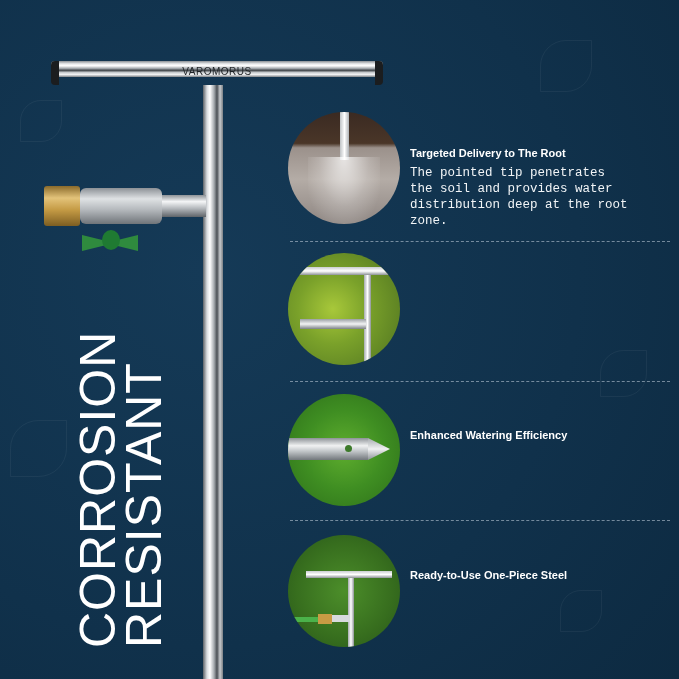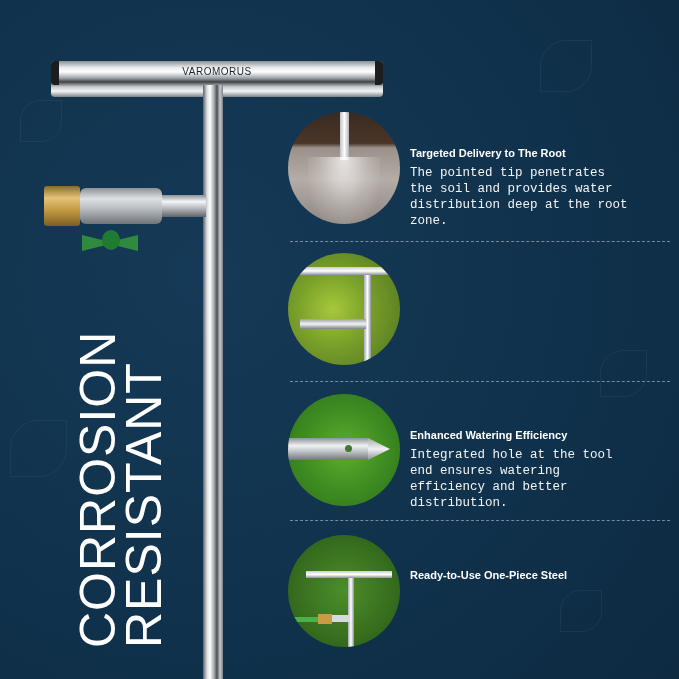--- a/index.html
+++ b/index.html
@@ -1,20 +1,20 @@
 <!DOCTYPE html>
 <html><head>
 <meta charset="utf-8">
 <style>
   html,body{margin:0;padding:0;}
   body{width:679px;height:679px;overflow:hidden;background:#10304a;font-family:"DejaVu Sans","Liberation Sans",sans-serif;position:relative;}
   .bg{position:absolute;inset:0;background:radial-gradient(circle at 30% 40%,#153a57 0%,#10314b 60%,#0d2a41 100%);}
   .leaf{position:absolute;border:1px solid rgba(255,255,255,0.05);border-radius:50% 0 50% 0;}
   
-  .tbar{position:absolute;left:51px;top:61px;width:332px;height:36px;border-radius:4px;
+  .tbar{position:absolute;left:51px;top:61px;width:332px;height:16px;border-radius:4px;
     background:linear-gradient(to bottom,#8a8f94 0%,#e8eaec 18%,#ffffff 30%,#9aa0a5 48%,#3e4347 58%,#c9cdd0 72%,#f2f3f4 84%,#7d8287 100%);}
   .tbar .cap{position:absolute;top:0;width:8px;height:24px;background:#1b1d1f;}
   .tbar .capl{left:0;border-radius:4px 0 0 4px;}
   .tbar .capr{right:0;border-radius:0 4px 4px 0;}
   .brand{position:absolute;left:0;right:0;top:5px;text-align:center;font-size:10px;letter-spacing:0.5px;color:#1f2326;font-family:"Liberation Sans",sans-serif;}
   .shaft{position:absolute;left:203px;top:85px;width:20px;height:594px;
     background:linear-gradient(to right,#5d6267 0%,#d9dcdf 20%,#ffffff 35%,#a7acb0 55%,#4a4f54 70%,#c8cbce 85%,#7b8085 100%);}
   .side-pipe{position:absolute;left:160px;top:195px;width:46px;height:22px;
     background:linear-gradient(to bottom,#8d9297 0%,#f4f5f6 30%,#b6babe 60%,#5f6469 100%);}
   .valve{position:absolute;left:80px;top:188px;width:82px;height:36px;border-radius:6px;
@@ -101,21 +101,20 @@
 <div class="divider" style="top:381px;"></div>
 
 <div class="feature" style="top:394px;">
   <div class="circle c3">
     <div class="rod"></div>
     <div class="tip"></div>
     <div class="hole"></div>
   </div>
   <div class="ftxt" style="top:32px;">
     <div class="ftitle">Enhanced Watering Efficiency</div>
-    <div class="fdesc" style="width:210px;">Integrated hole at the tool end ensures watering efficiency and better distribution.</div>
   </div>
 </div>
 <div class="divider" style="top:520px;"></div>
 
 <div class="feature" style="top:535px;">
   <div class="circle c4">
     <div class="bar"></div>
     <div class="v"></div>
     <div class="hose"></div>
     <div class="brass"></div>

